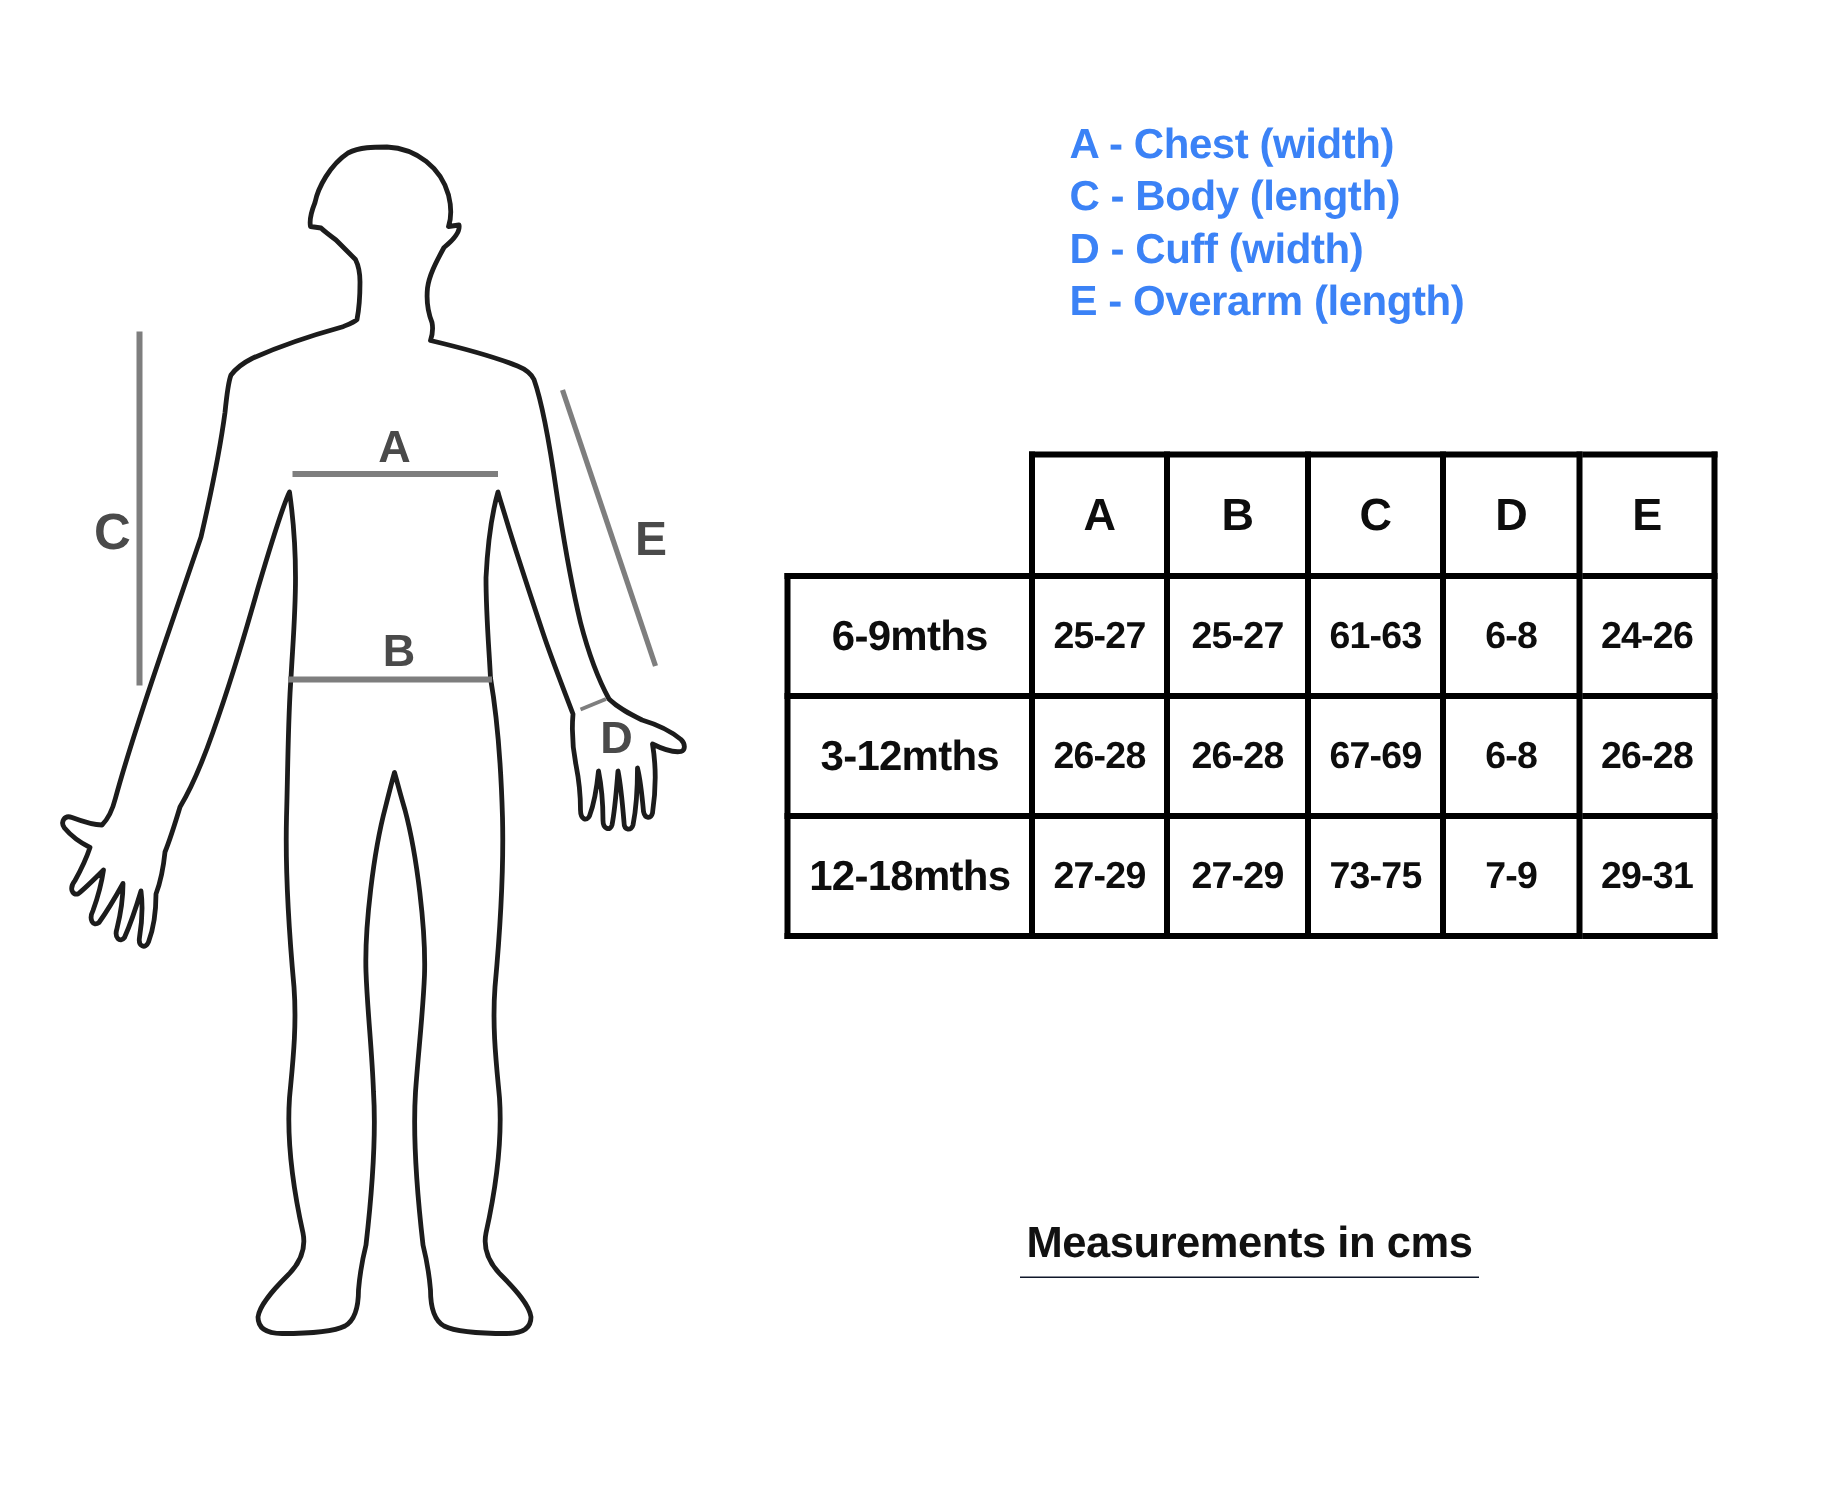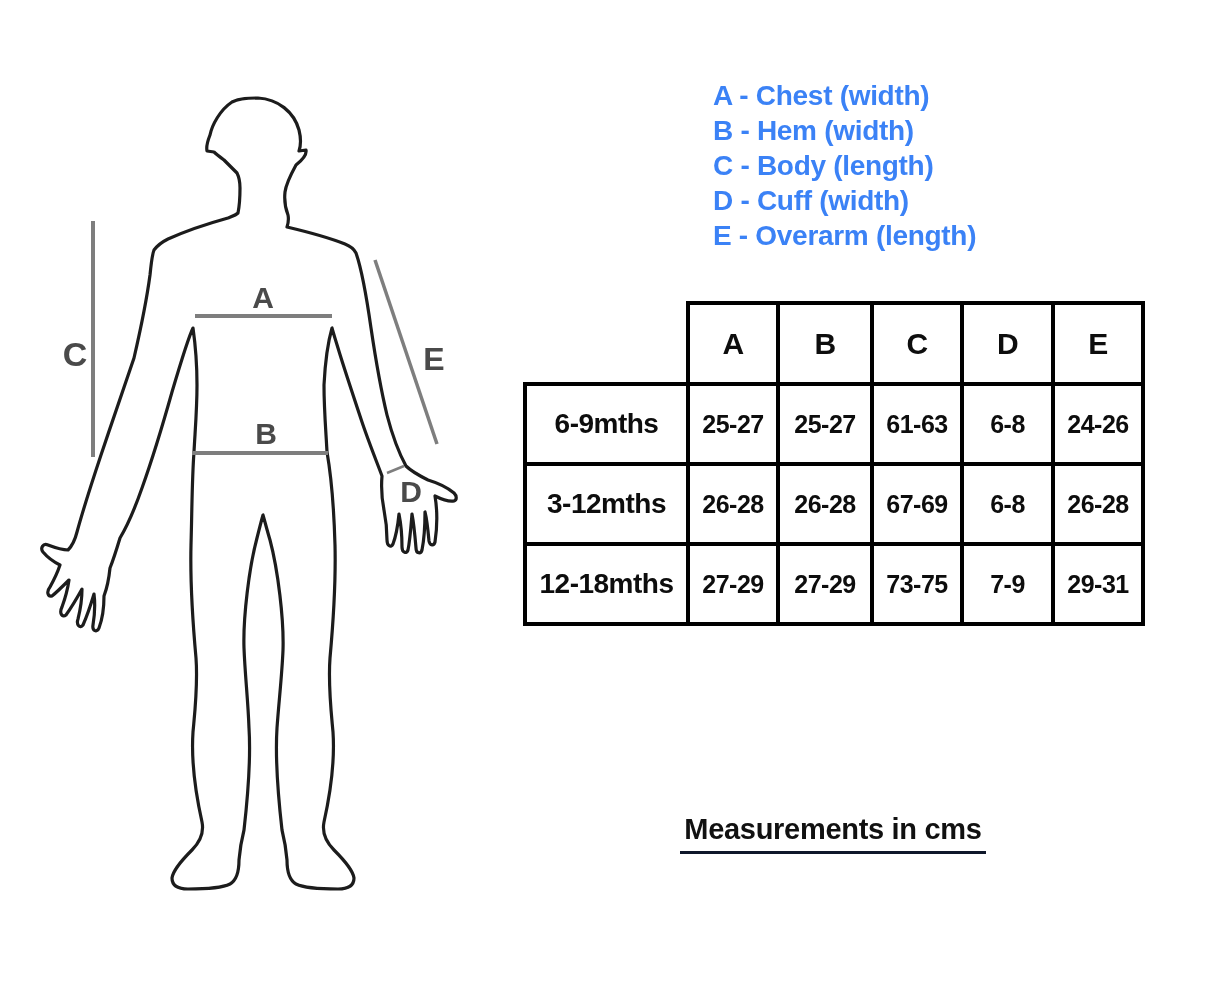--- a/index.html
+++ b/index.html
@@ -90,21 +90,21 @@
     width: 620px;
     text-align: center;
   }
   .footer-note span {
     display: inline-block;
     color: #111111;
     font-size: 29px;
     font-weight: 700;
     letter-spacing: -0.3px;
     padding: 0 4px 5px 4px;
-    border-bottom: 3px solid #0f172a;
+    border-bottom: 1px solid #0f172a;
     white-space: nowrap;
   }
 </style>
 </head>
 <body>
 
 <div class="canvas">
 
   <svg class="figure-svg" viewBox="0 0 450 840">
     <path class="outline" d="
@@ -219,21 +219,20 @@
 
     <text x="233" y="228" font-size="30">A</text>
     <text x="236" y="364" font-size="30">B</text>
     <text x="45" y="286" font-size="34">C</text>
     <text x="381" y="422" font-size="30">D</text>
     <text x="404" y="290" font-size="32">E</text>
   </svg>
 
   <div class="legend">
     <div>A - Chest (width)</div>
-    <div>B - Hem (width)</div>
     <div>C - Body (length)</div>
     <div>D - Cuff (width)</div>
     <div>E - Overarm (length)</div>
   </div>
 
   <table class="size-table">
     <colgroup>
       <col style="width:163px">
         <col style="width:90px">
         <col style="width:94px">

